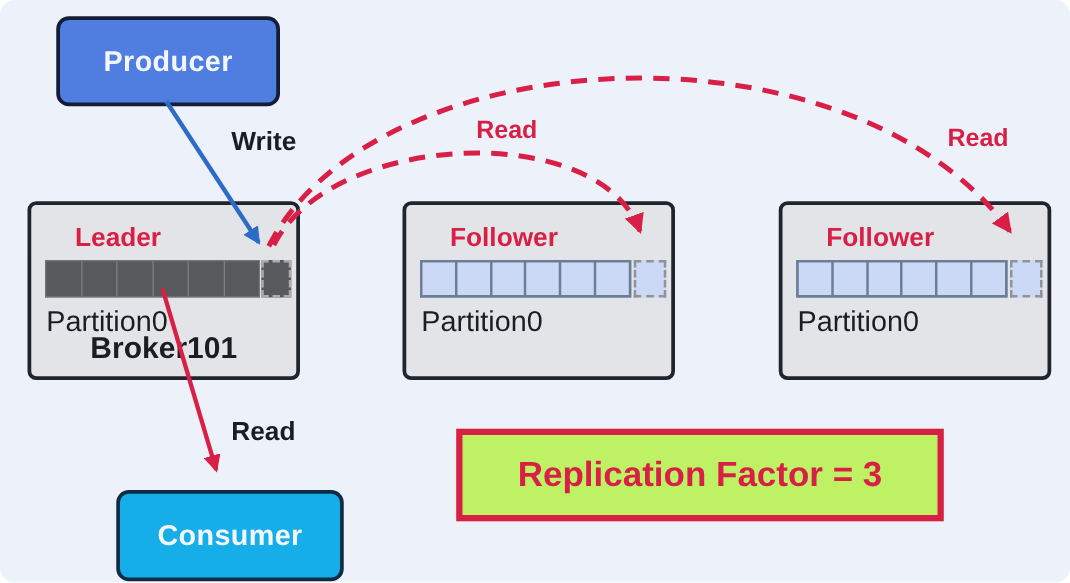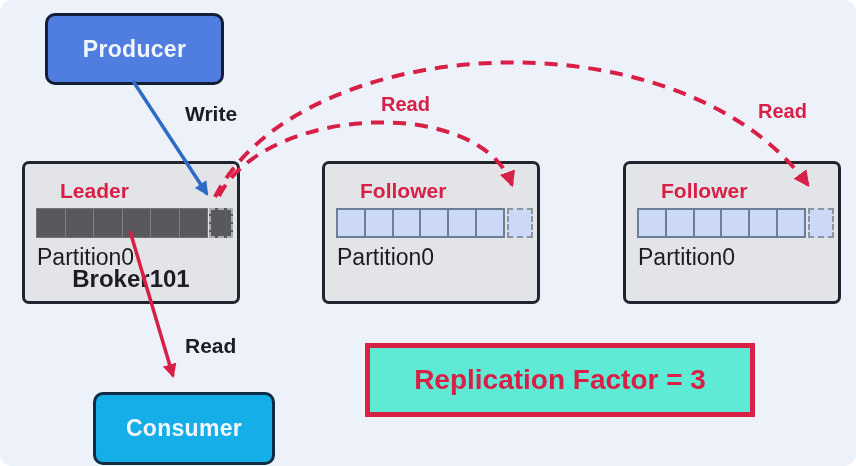--- a/index.html
+++ b/index.html
@@ -49,21 +49,21 @@
     position:absolute;left:12px;top:80px;font-size:23px;font-weight:400;
     color:var(--ink,#1b1d22);
   }
   .broker .bname{
     position:absolute;left:0;bottom:8px;width:100%;text-align:center;
     font-size:24px;font-weight:600;color:var(--ink,#1b1d22);
   }
   
   .callout{
     position:absolute;left:365px;top:343px;width:390px;height:74px;
-    background:#5eead4;border:5px solid var(--accent_red,#d81f46);
+    background:#bef264;border:5px solid var(--accent_red,#d81f46);
     box-sizing:border-box;display:flex;align-items:center;justify-content:center;
     font-size:28px;font-weight:700;color:var(--accent_red,#d81f46);
   }
   
   .lbl{position:absolute;font-weight:700;}
   .lbl.black{color:var(--ink,#1b1d22);font-size:21px;}
   .lbl.red{color:var(--accent_red,#d81f46);font-size:20px;}
   .lbl.write{left:185px;top:102px;}
   .lbl.read-consumer{left:185px;top:334px;}
   .lbl.read-r1{left:381px;top:93px;}

